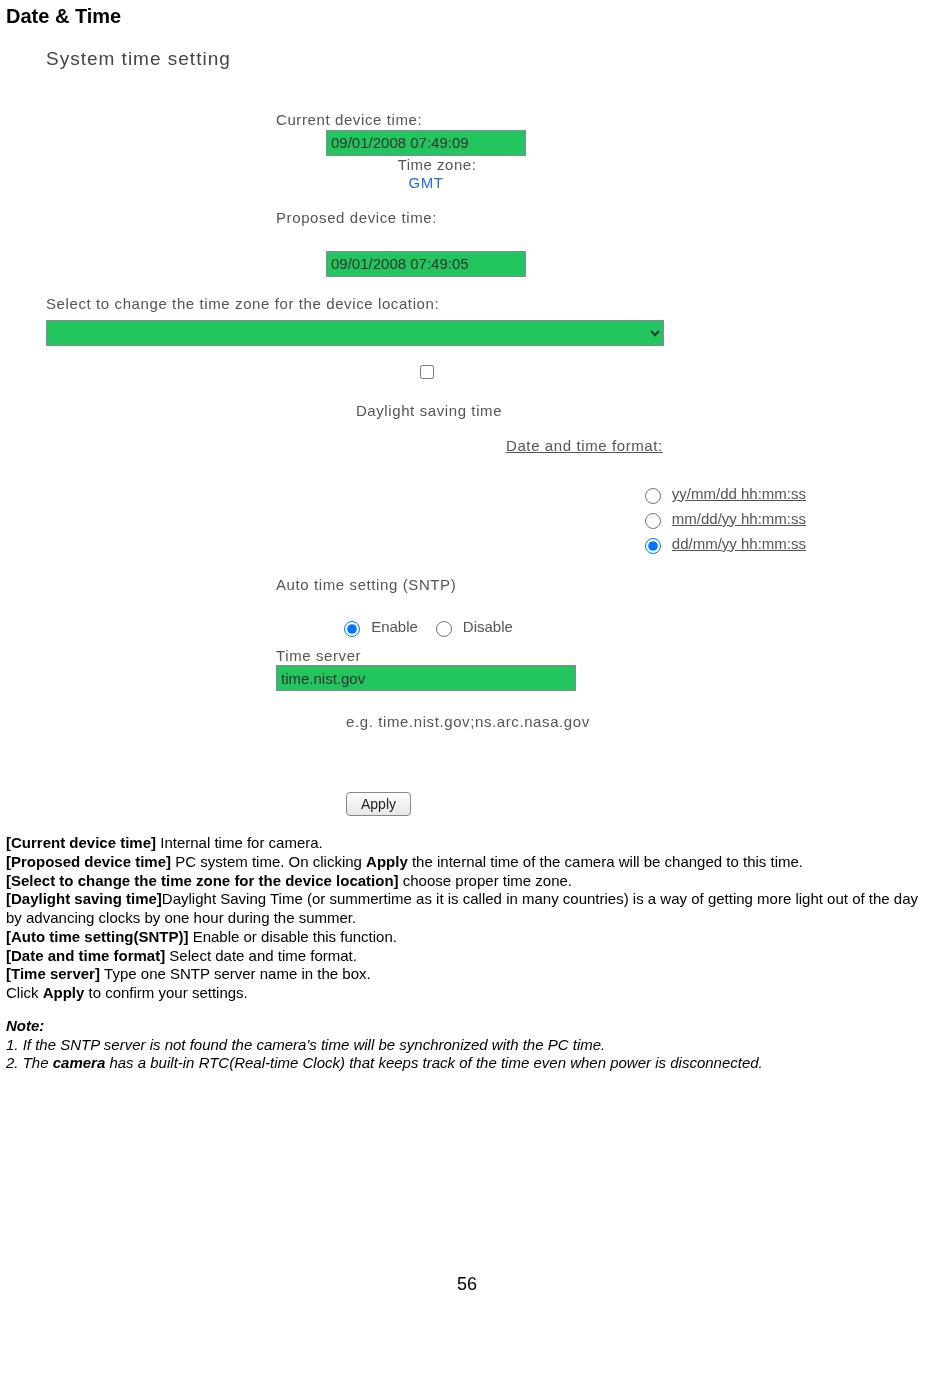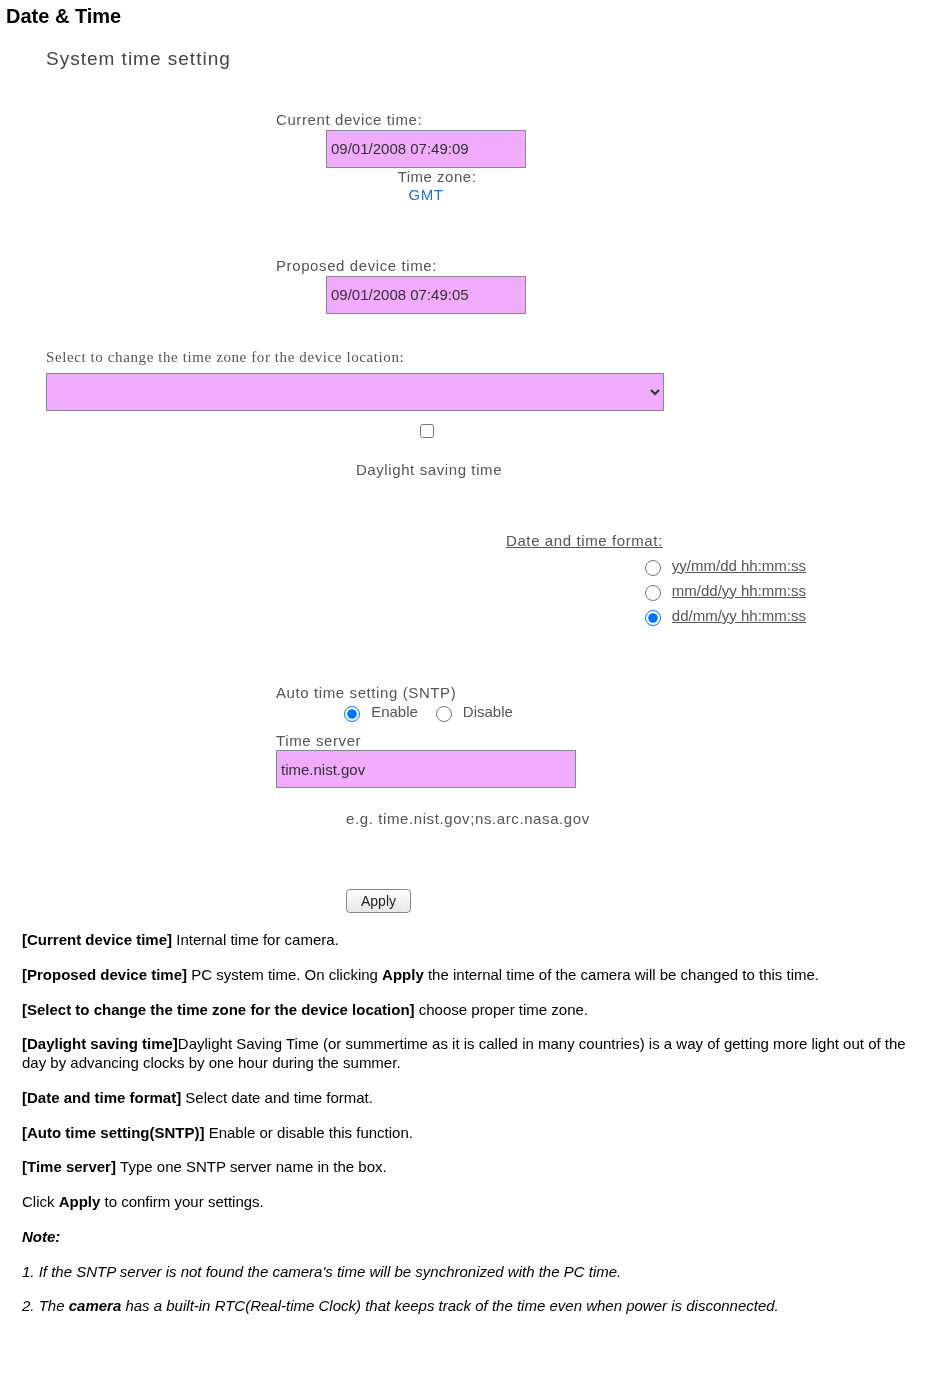--- a/index.html
+++ b/index.html
@@ -36,35 +36,34 @@
     flex-direction: column;
   }
   .screenshot .lbl {
     width: 300px;
     letter-spacing: 0.6px;
   }
   .screenshot input.text, .screenshot select.tz {
     font-family: Arial, Helvetica, sans-serif;
     font-size: 15px;
     color: #333;
-    background: #f0abfc;
+    background: #22c55e;
     border: 1px solid #889;
-    padding: 18px 4px;
+    padding: 12px 4px;
     height: 22px;
     box-sizing: border-box;
   }
   .screenshot input.text { width: 200px; }
   .screenshot select.tz { width: 618px; height: 19px; }
-  .screenshot .gap-top { margin-top: 52px; }
+  .screenshot .gap-top { margin-top: 16px; gap: 23px; }
   .tz-link { color: #226fd9; letter-spacing: 0.5px; }
   .tz-lbl { color:#555; letter-spacing:0.5px; }
   .select-caption {
-    margin-top: 34px;
+    margin-top: 18px;
     letter-spacing: 0.6px;
-    font-family: Liberation Serif, serif;
   }
   .radio-line {
     display:flex;
     align-items:center;
     gap:8px;
     margin:6px 0;
   }
   .radio-line input[type=radio] {
     width:16px; height:16px;
   }
@@ -84,21 +83,21 @@
     border-radius: 4px;
     background: linear-gradient(#fefefe, #e6e6e6);
     color: #222;
     cursor: pointer;
   }
   .doc-text {
     font-size: 15px;
     line-height: 1.25;
     margin-top: 12px;
   }
-  .doc-text p { margin: 16px; }
+  .doc-text p { margin: 0; }
   .doc-text .note-hdr { font-style: italic; font-weight: bold; margin-top: 14px; }
   .doc-text .note-li { font-style: italic; }
   .doc-text .b { font-weight: bold; }
   .doc-text .bi { font-weight: bold; font-style: italic; }
   .page-number {
     text-align: center;
     font-size: 18px;
     margin-top: 200px;
   }
   .cb {
@@ -174,22 +173,22 @@
   <div class="apply-wrap">
     <button class="apply-btn">Apply</button>
   </div>
 </div>
 
 <div class="doc-text">
   <p><span class="b">[Current device time] </span><span>Internal time for camera.</span></p>
   <p><span class="b">[Proposed device time] </span><span>PC system time. On clicking </span><span class="b">Apply</span><span> the internal time of the camera will be changed to this time.</span></p>
   <p><span class="b">[Select to change the time zone for the device location] </span><span>choose proper time zone.</span></p>
   <p><span class="b">[Daylight saving time]</span><span>Daylight Saving Time (or summertime as it is called in many countries) is a way of getting more light out of the day by advancing clocks by one hour during the summer.</span></p>
+  <p><span class="b">[Auto time setting(SNTP)] </span><span>Enable or disable this function.</span></p>
   <p><span class="b">[Date and time format] </span><span>Select date and time format.</span></p>
-  <p><span class="b">[Auto time setting(SNTP)] </span><span>Enable or disable this function.</span></p>
   <p><span class="b">[Time server] </span><span>Type one SNTP server name in the box.</span></p>
   <p><span>Click </span><span class="b">Apply</span><span> to confirm your settings.</span></p>
 
   <p class="note-hdr">Note:</p>
   <p class="note-li">1. If the SNTP server is not found the camera's time will be synchronized with the PC time.</p>
   <p class="note-li"><span>2. The </span><span class="bi">camera</span><span> has a built-in RTC(Real-time Clock) that keeps track of the time even when power is disconnected.</span></p>
 </div>
 
 <div class="page-number">56</div>
 

